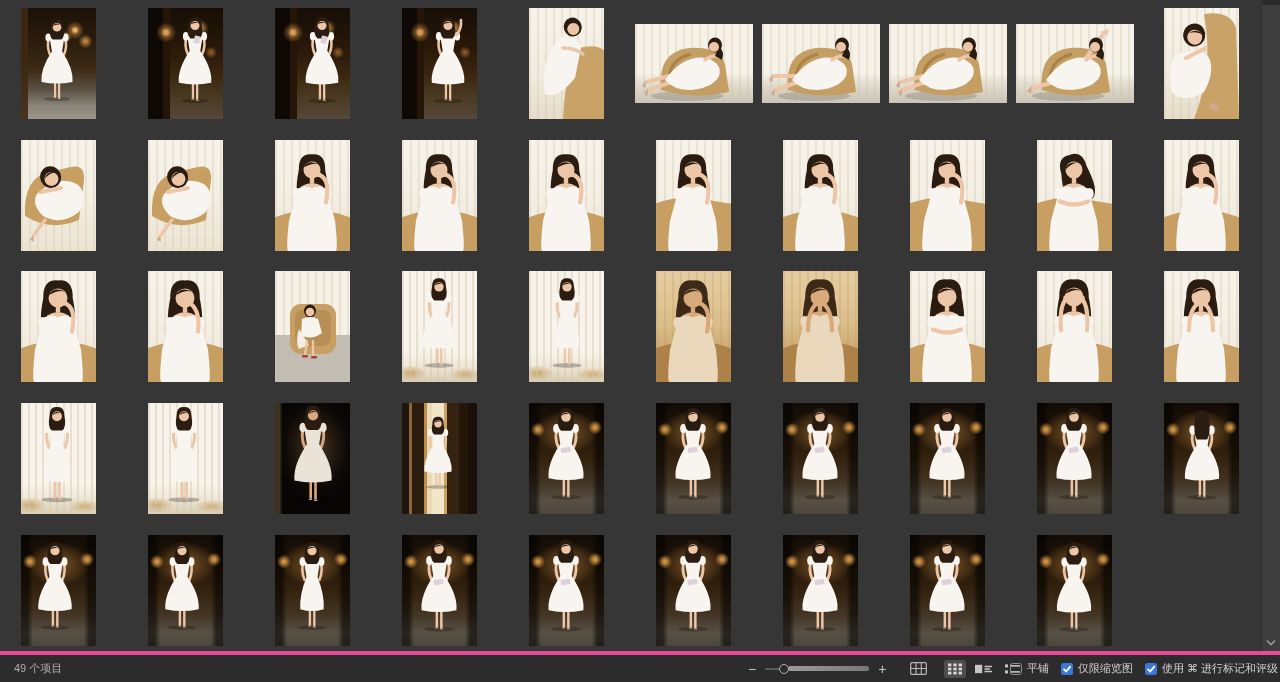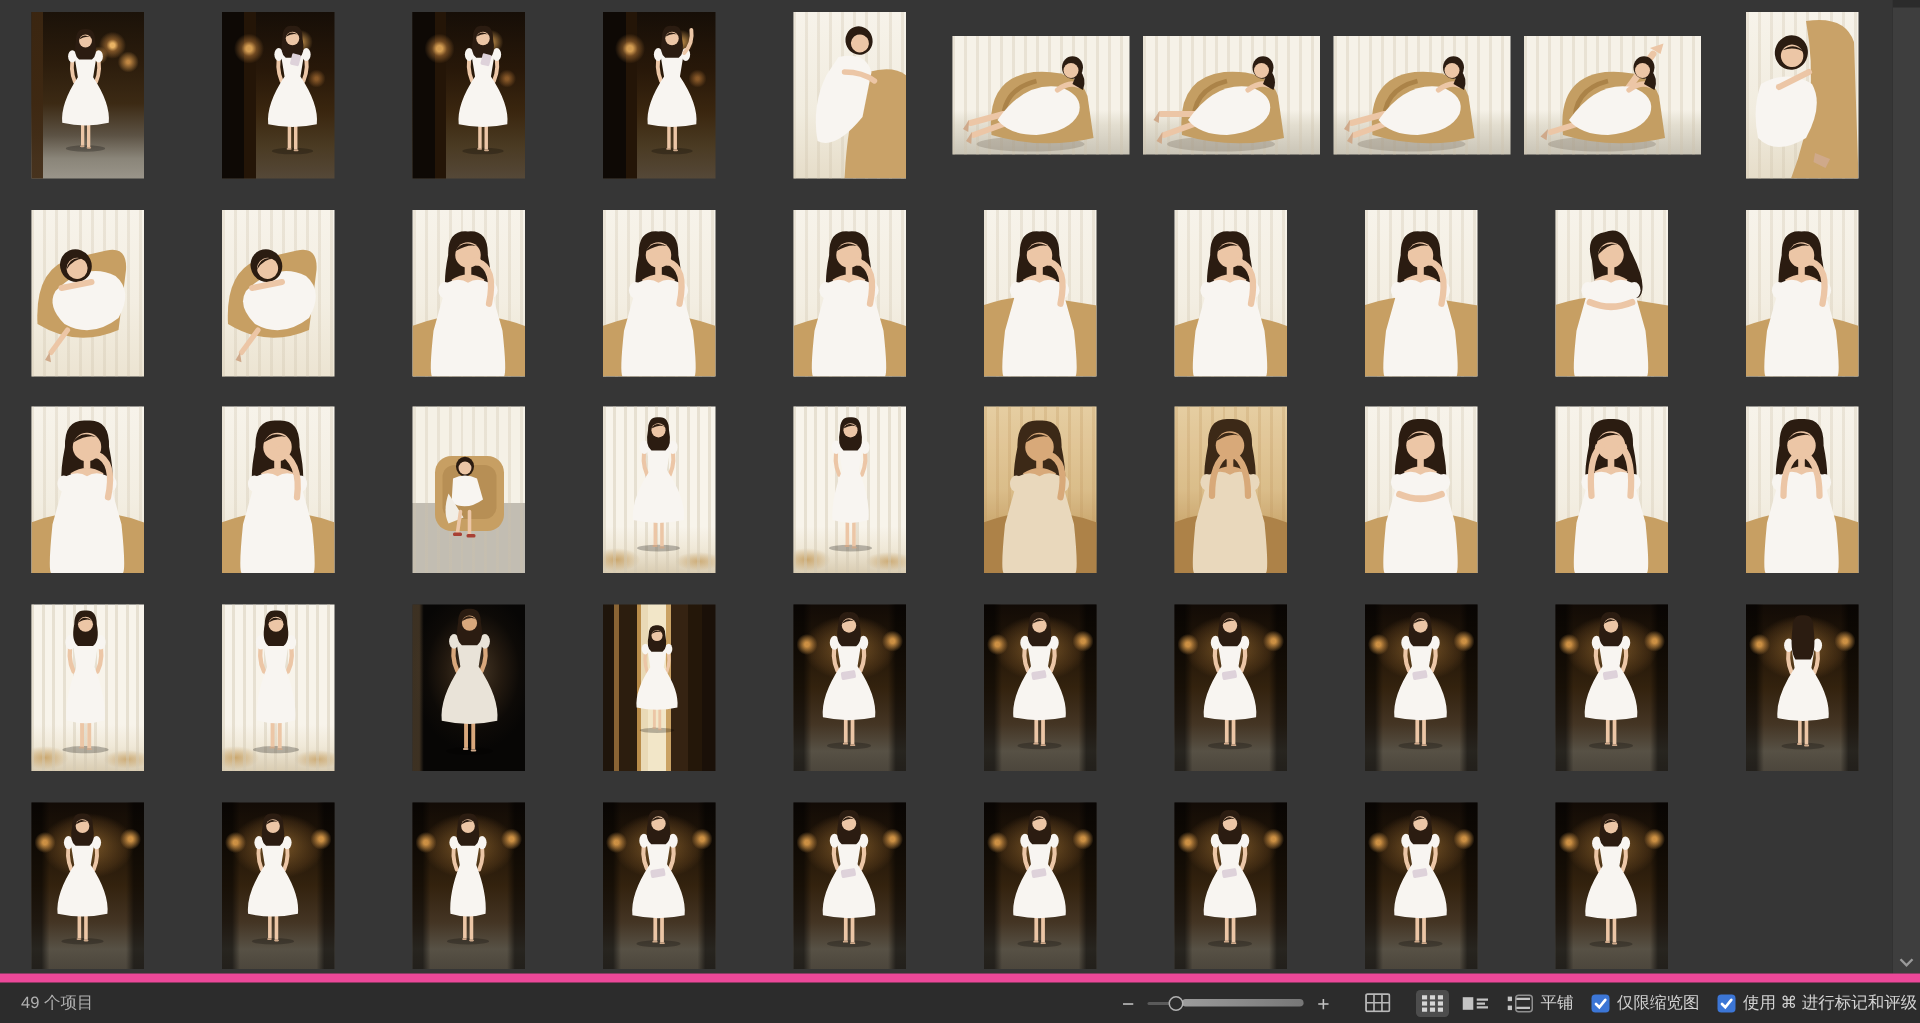--- a/index.html
+++ b/index.html
@@ -51,21 +51,21 @@
   .sc-dk{background:
     linear-gradient(90deg, rgba(200,160,110,.28) 0 6%, transparent 10%),
     radial-gradient(ellipse 55% 48% at 54% 40%, #4a3a28 0%, #241a10 45%, #0d0a07 75%, #070605 100%);}
   .sc-gold{background:
     linear-gradient(90deg,#1f150b 0 10%,#8a6434 10% 14%,#2c1d0e 14% 30%,#b98c4a 30% 34%,#e9d9b6 34% 40%,#f2e6c8 40% 56%,#caa264 56% 60%,#352312 60% 76%,#241709 76% 88%,#1a1008 88% 100%);}
   
   .scrollbar{position:absolute;top:0;right:0;width:18px;bottom:28px;background:#3e3e3e;border-left:1px solid #323232;}
   .sb-top{position:absolute;top:0;left:0;right:0;height:5px;background:#2b2b2b;}
   .sb-chevron{position:absolute;bottom:3px;left:1px;}
   
-  .statusbar{position:absolute;left:0;right:0;bottom:0;height:27px;background:#2c2c2c;border-top:6px solid #ec4899;
+  .statusbar{position:absolute;left:0;right:0;bottom:0;height:27px;background:#2c2c2c;border-top:4px solid #ec4899;
     color:#b4b4b4;font-size:11px;white-space:nowrap;}
   .statusbar>*{position:absolute;top:0;height:27px;display:flex;align-items:center;}
   .items{left:14px;color:#b0b0b0;}
   .zoomgrp{left:746px;gap:7px;}
   .zbtn{color:#c2c2c2;font-size:14px;line-height:1;cursor:default;padding:0 2px;}
   .slider{position:relative;width:104px;height:14px;}
   .trk{position:absolute;left:0;right:0;top:6px;height:2px;background:#5a5a5a;border-radius:1px;}
   .fill{position:absolute;right:0;top:4.5px;height:5px;background:linear-gradient(90deg,#9c9c9c,#777);border-radius:3px;}
   .knob{position:absolute;top:50%;width:8px;height:8px;border:1.5px solid #b2b2b2;border-radius:50%;background:#2c2c2c;transform:translate(-50%,-50%);}
   .viewgrp{left:906px;gap:5px;}

